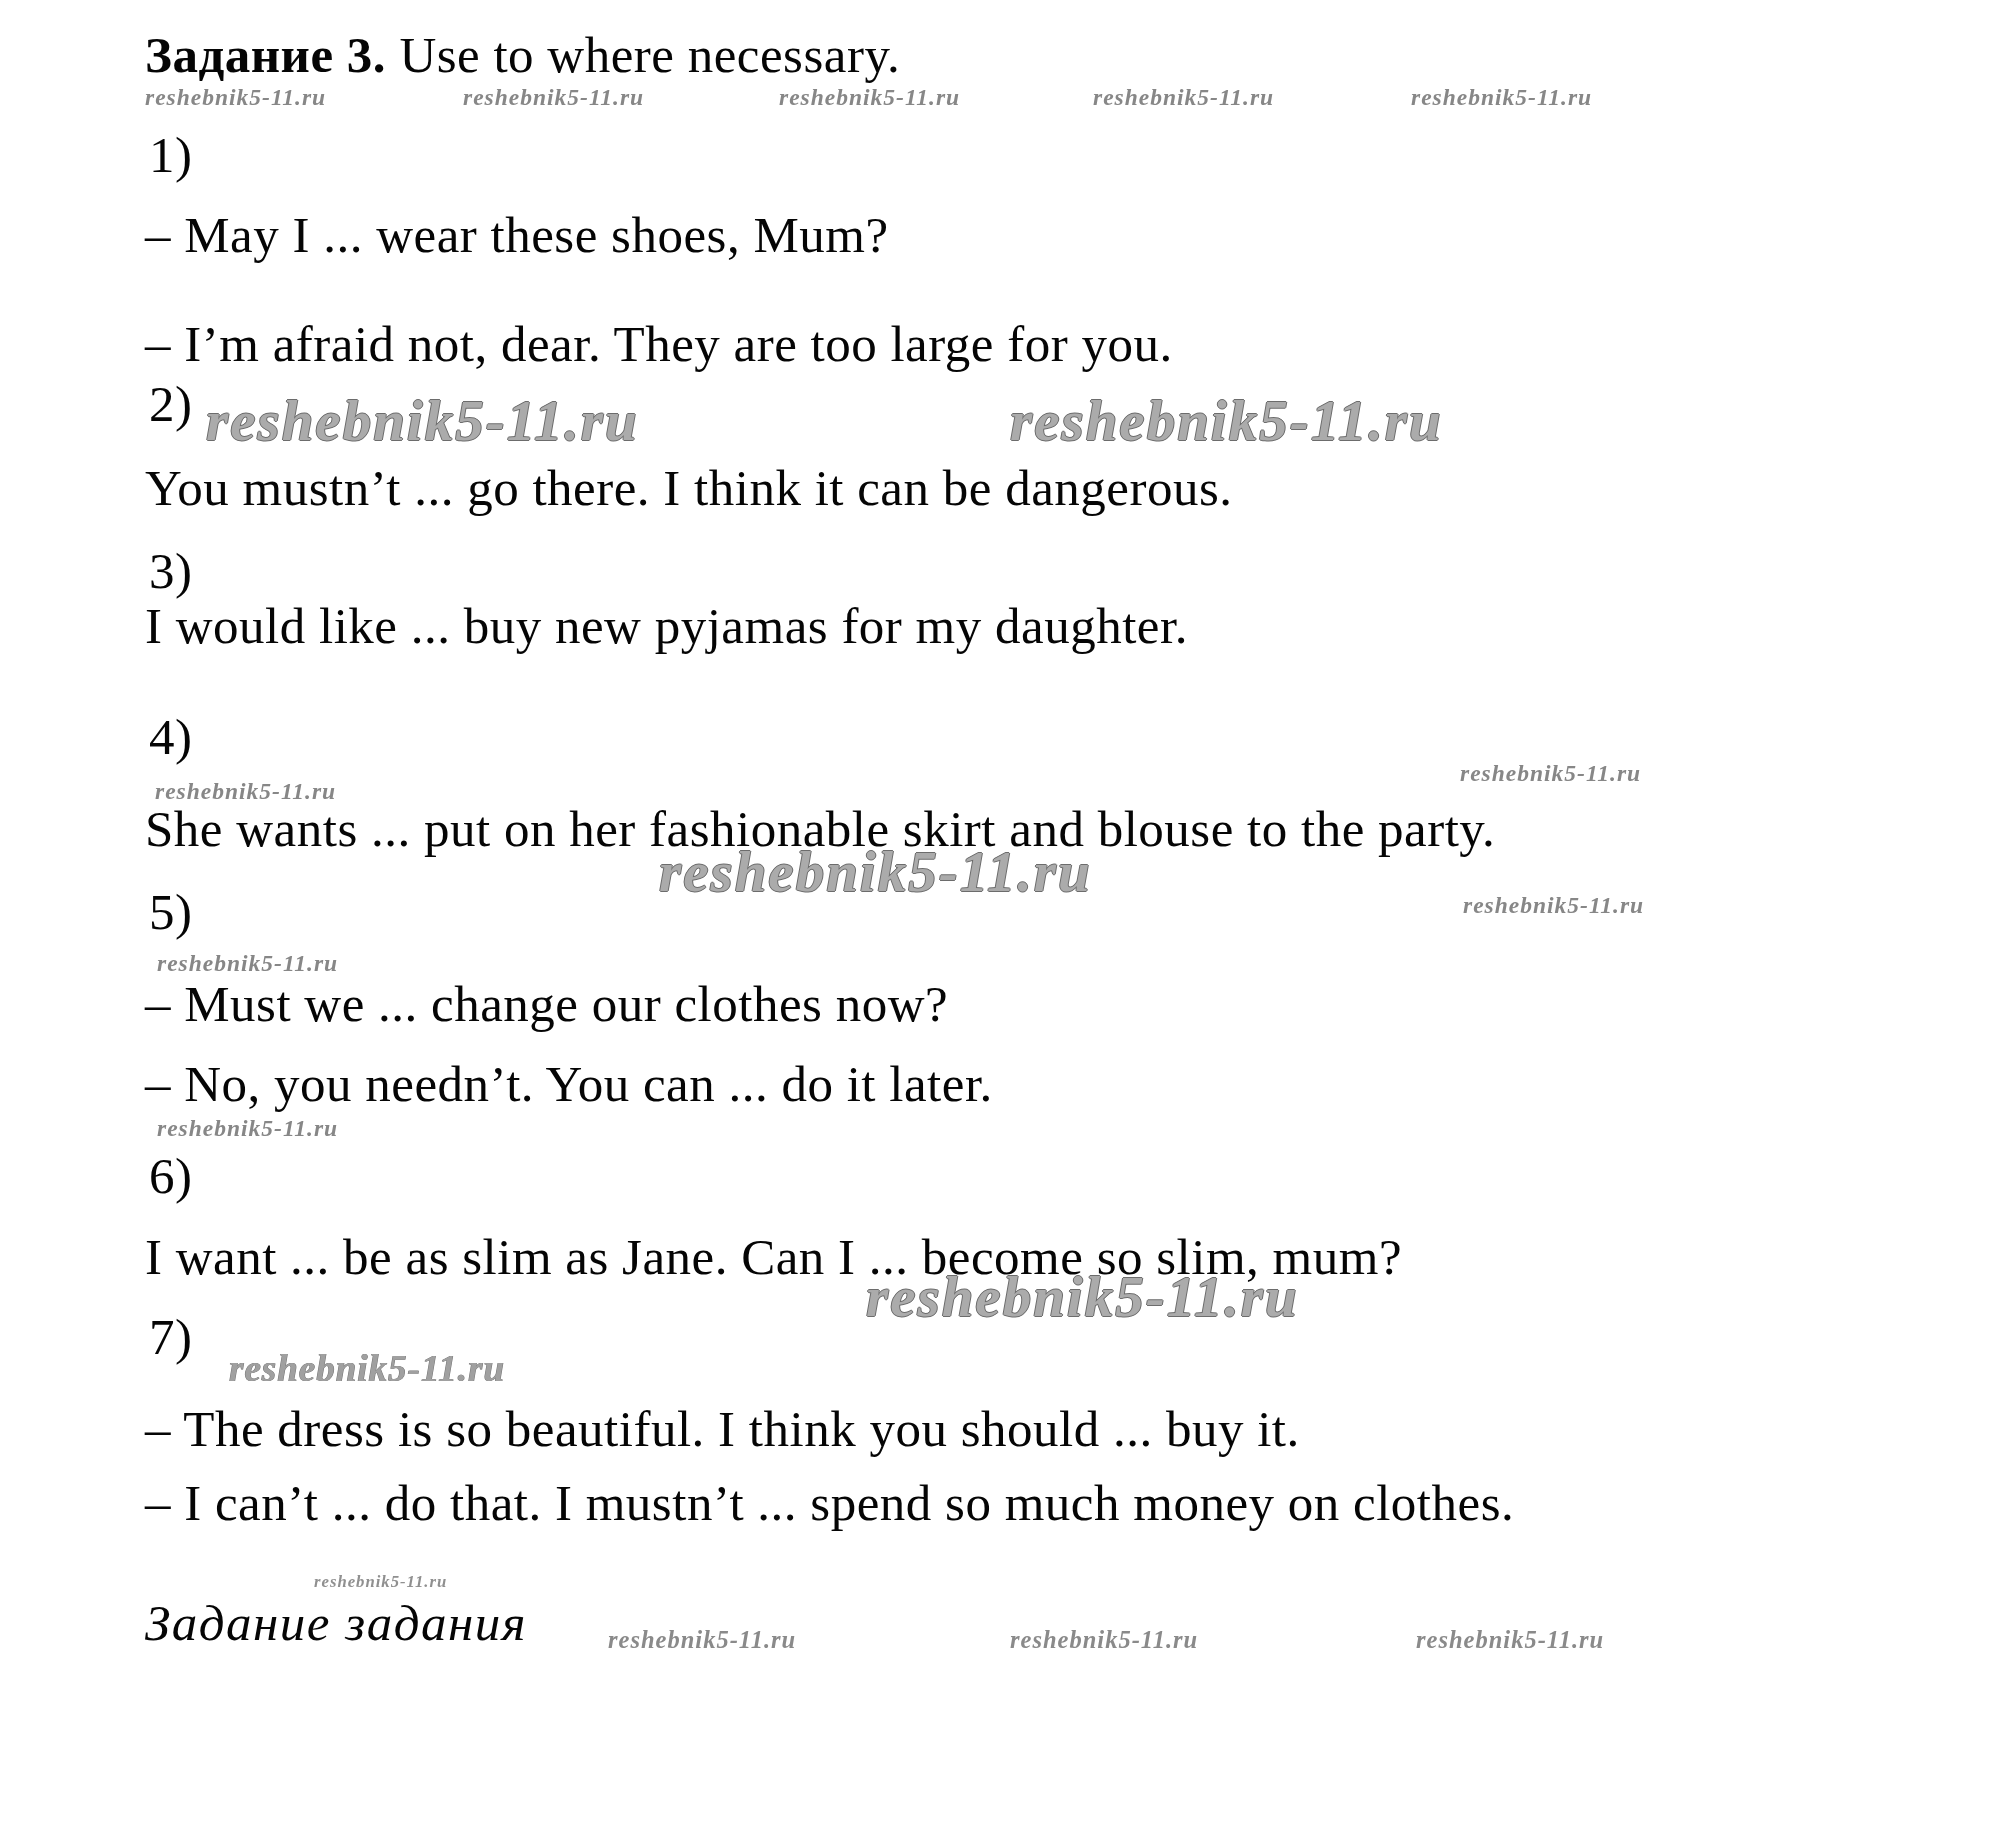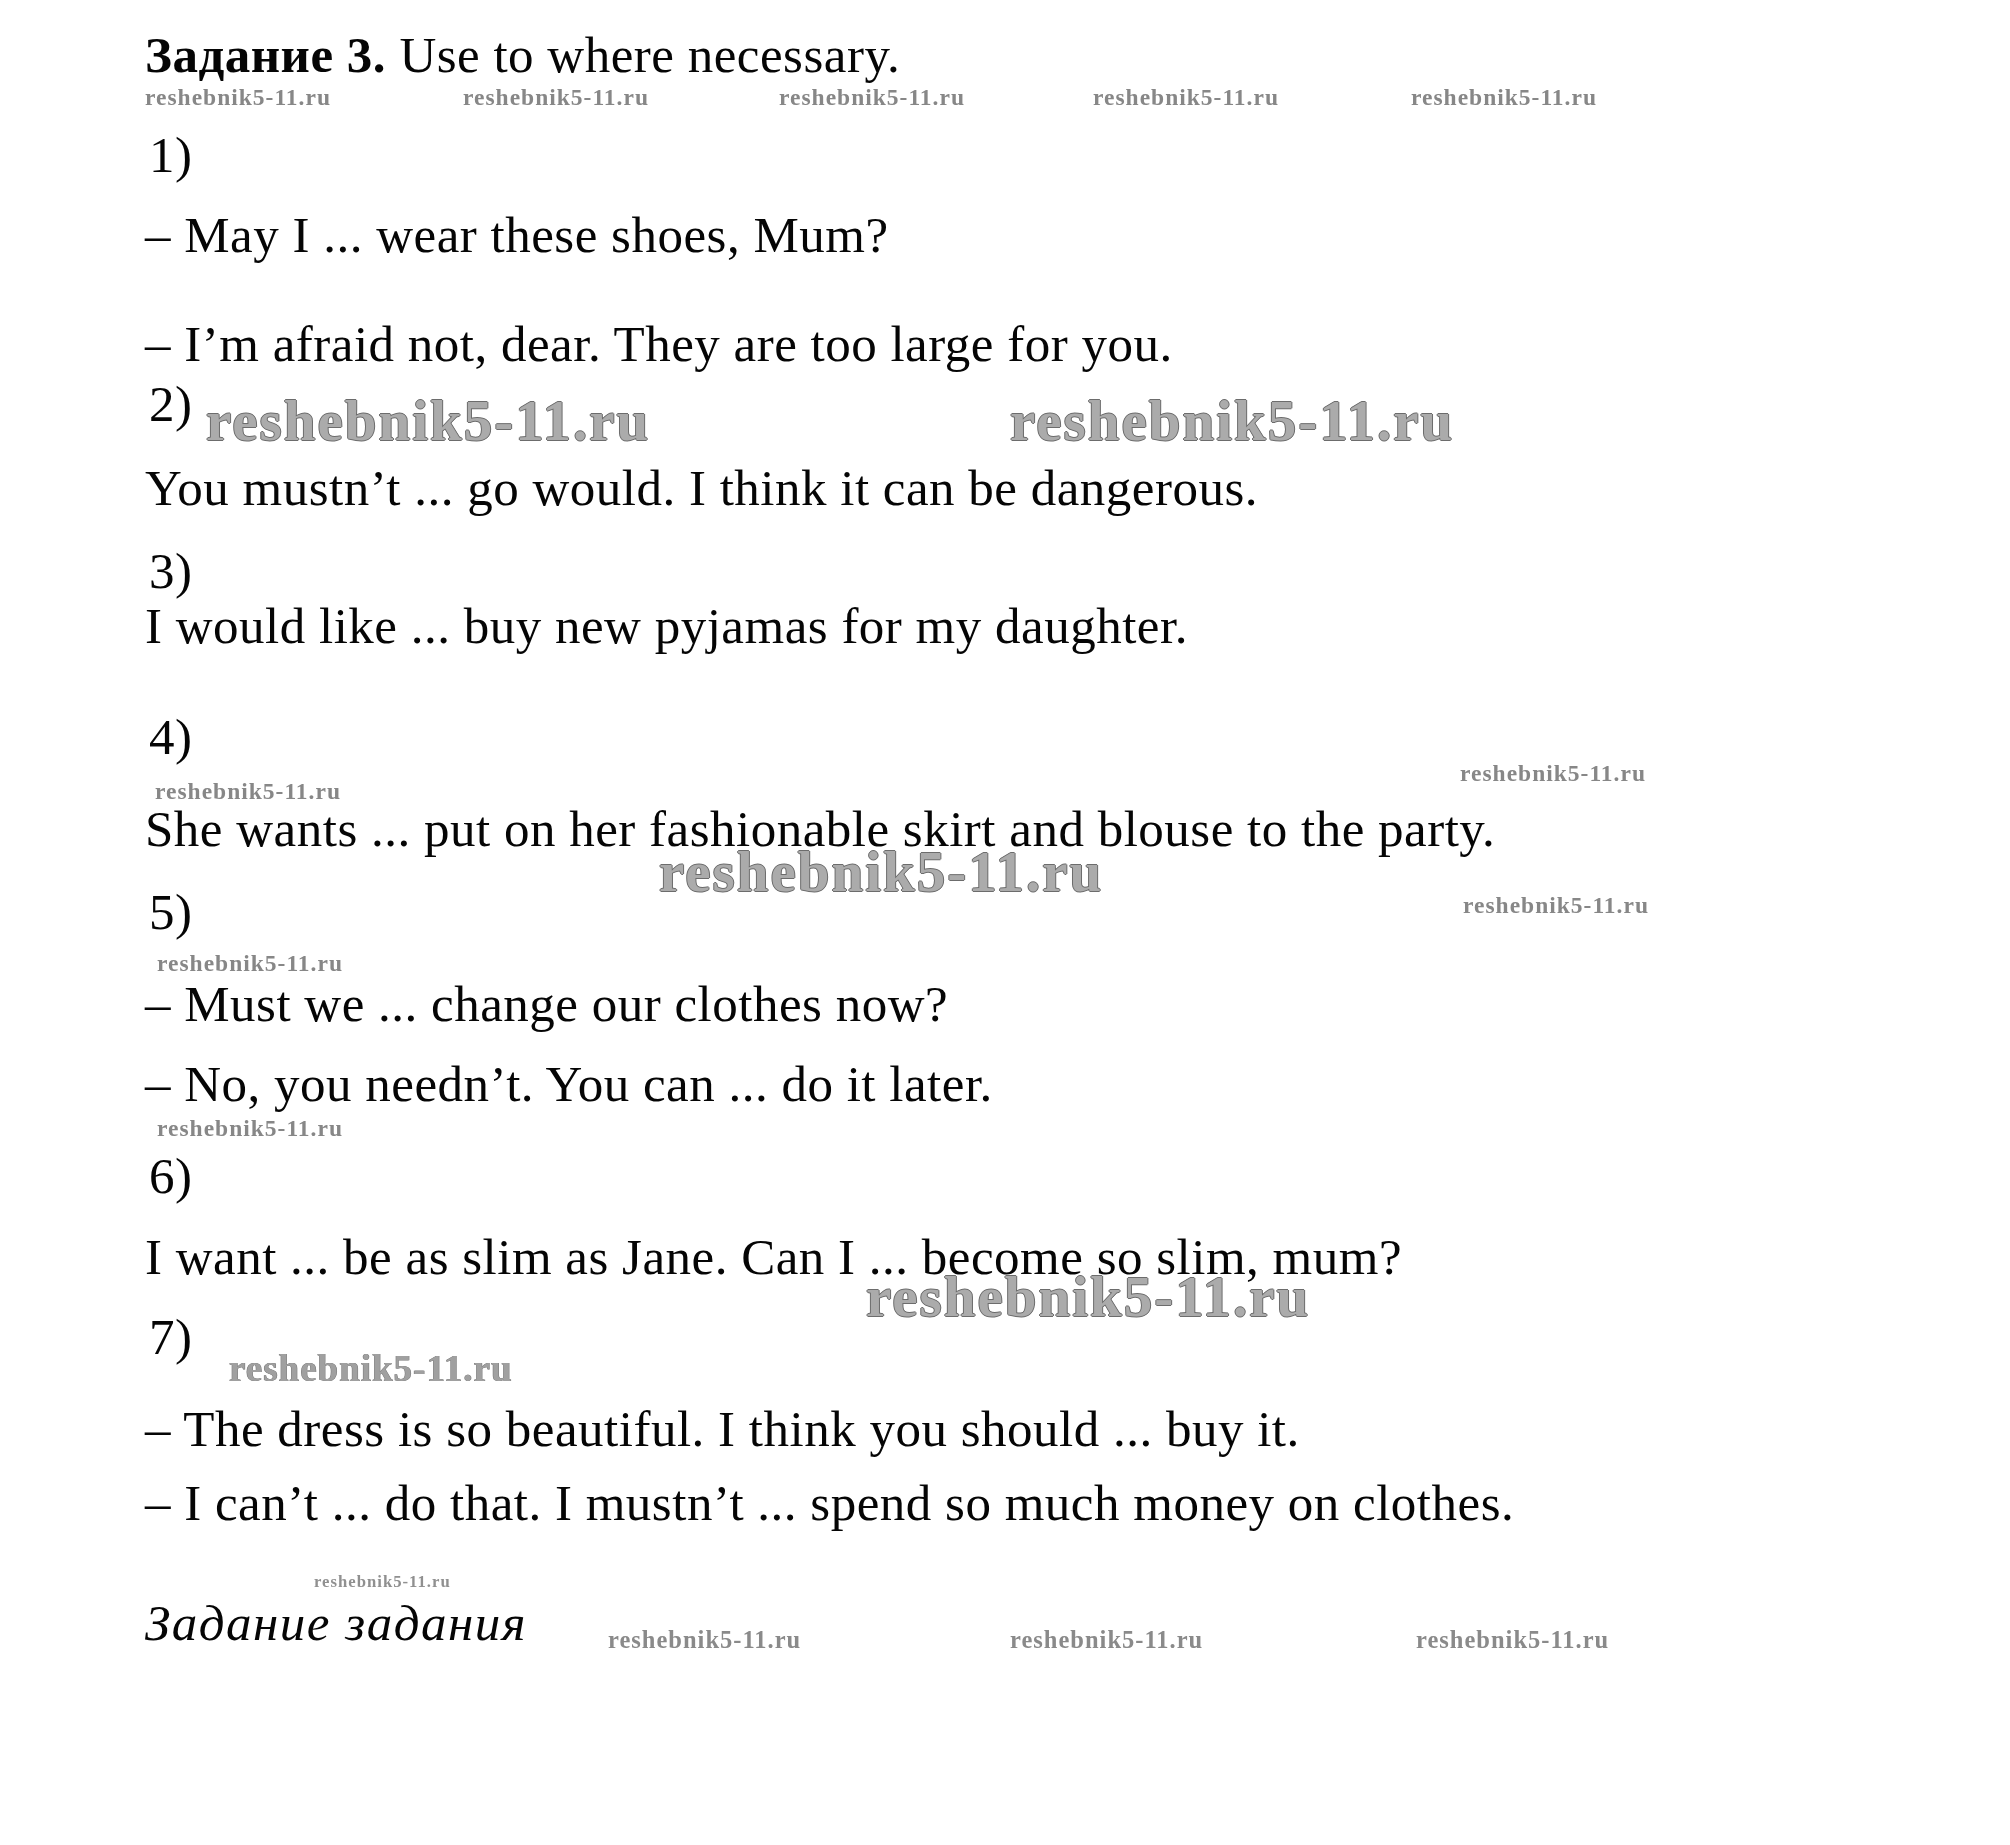--- a/index.html
+++ b/index.html
@@ -22,20 +22,21 @@
   .title-bold{font-weight:bold;}
   .footer-italic{font-style:italic;letter-spacing:1.5px;}
   .wm{
     position:absolute;
     font-family:"Liberation Serif", serif;
     font-weight:bold;
     color:#8f8f8f;
     white-space:nowrap;
     letter-spacing:1px;
     line-height:1;
+    font-style:italic;
   }
   .wm-lg{
     font-size:57px;
     color:#ababab;
     letter-spacing:2px;
     text-shadow:1px 0 0 #6c6c6c,-1px 0 0 #6c6c6c,0 1px 0 #6c6c6c,0 -1px 0 #6c6c6c;
   }
   .wm-md{
     font-size:37px;
     color:#a0a0a0;
@@ -58,21 +59,21 @@
   <span class="wm wm-sm" style="left:1093px;top:86px;">reshebnik5-11.ru</span>
   <span class="wm wm-sm" style="left:1411px;top:86px;">reshebnik5-11.ru</span>
 
   <div class="t" style="left:149px;top:126px;">1)</div>
   <div class="t" style="left:145px;top:206px;">– May I ... wear these shoes, Mum?</div>
   <div class="t" style="left:145px;top:283px;margin-top:32px;">– I’m afraid not, dear. They are too large for you.</div>
 
   <div class="t" style="left:149px;top:375px;">2)</div>
   <span class="wm wm-lg" style="left:206px;top:392px;">reshebnik5-11.ru</span>
   <span class="wm wm-lg" style="left:1010px;top:392px;">reshebnik5-11.ru</span>
-  <div class="t" style="left:145px;top:459px;">You mustn’t ... go would. I think it can be dangerous.</div>
+  <div class="t" style="left:145px;top:459px;">You mustn’t ... go there. I think it can be dangerous.</div>
 
   <div class="t" style="left:149px;top:542px;">3)</div>
   <div class="t" style="left:145px;top:597px;">I would like ... buy new pyjamas for my daughter.</div>
 
   <div class="t" style="left:149px;top:708px;">4)</div>
   <span class="wm wm-sm" style="left:1460px;top:762px;">reshebnik5-11.ru</span>
   <span class="wm wm-sm" style="left:155px;top:780px;">reshebnik5-11.ru</span>
   <div class="t" style="left:145px;top:800px;">She wants ... put on her fashionable skirt and blouse to the party.</div>
   <span class="wm wm-lg" style="left:659px;top:843px;">reshebnik5-11.ru</span>
   <span class="wm wm-sm" style="left:1463px;top:894px;">reshebnik5-11.ru</span>

